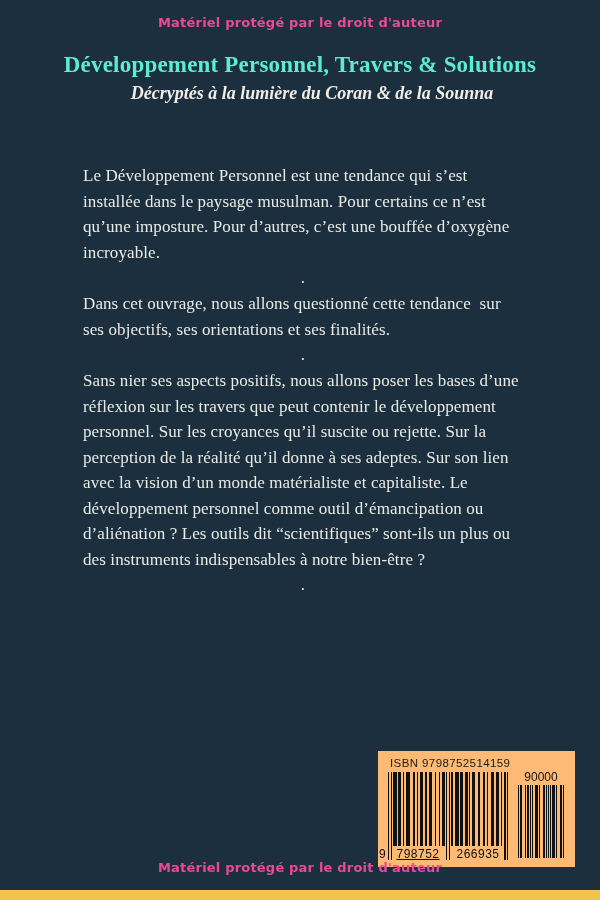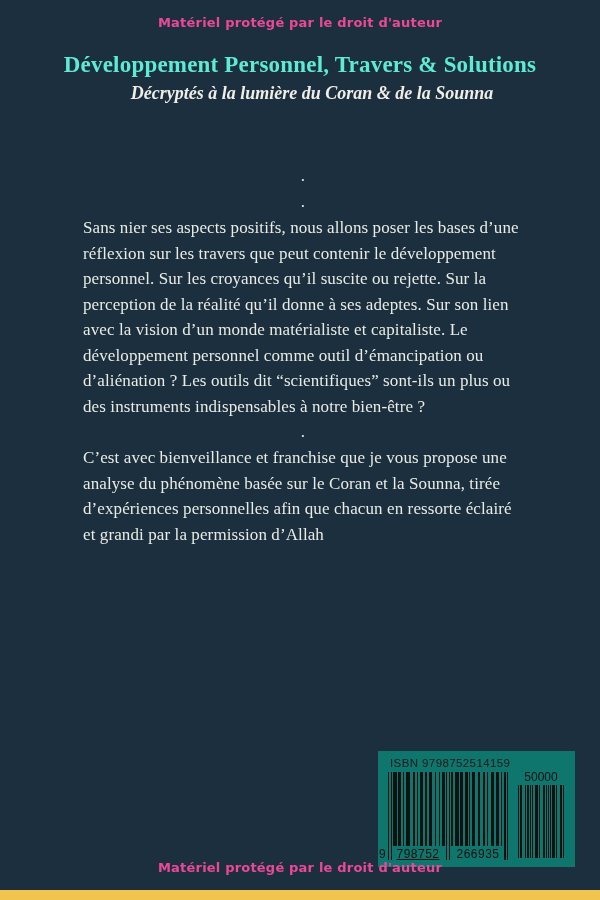--- a/index.html
+++ b/index.html
@@ -49,21 +49,21 @@
   .body-text p { margin:0; white-space:pre-wrap; }
   .body-text .dot {
     height:26px; line-height:26px;
     text-align:center;
     color:#e9ebe4;
   }
 
   .barcode-box {
     position:absolute; left:378px; top:751px;
     width:197px; height:116px;
-    background:#0f766e;
+    background:#fdba74;
     z-index:2;
   }
   .isbn-label {
     position:absolute; top:6px; left:12px;
     font-family:"Liberation Sans", sans-serif;
     font-size:11.5px;
     color:#1a1a1a;
     letter-spacing:0.4px;
   }
   .main-barcode {
@@ -108,25 +108,26 @@
 </head>
 <body>
 
 <div class="notice notice-top">Matériel protégé par le droit d'auteur</div>
 
 <div class="title">Développement Personnel, Travers &amp; Solutions</div>
 
 <div class="subtitle">Décryptés à la lumière du Coran &amp; de la Sounna</div>
 
 <div class="body-text">
+    <p>Le Développement Personnel est une tendance qui s’est installée dans le paysage musulman. Pour certains ce n’est qu’une imposture. Pour d’autres, c’est une bouffée d’oxygène incroyable.</p>
     <div class="dot">.</div>
+    <p>Dans cet ouvrage, nous allons questionné cette tendance  sur ses objectifs, ses orientations et ses finalités.</p>
     <div class="dot">.</div>
     <p>Sans nier ses aspects positifs, nous allons poser les bases d’une réflexion sur les travers que peut contenir le développement personnel. Sur les croyances qu’il suscite ou rejette. Sur la perception de la réalité qu’il donne à ses adeptes. Sur son lien avec la vision d’un monde matérialiste et capitaliste. Le développement personnel comme outil d’émancipation ou d’aliénation ? Les outils dit “scientifiques” sont-ils un plus ou des instruments indispensables à notre bien-être ?</p>
     <div class="dot">.</div>
-    <p>C’est avec bienveillance et franchise que je vous propose une analyse du phénomène basée sur le Coran et la Sounna, tirée d’expériences personnelles afin que chacun en ressorte éclairé et grandi par la permission d’Allah</p>
   </div>
 
 <div class="barcode-box">
   <div class="isbn-label">ISBN 9798752514159</div>
 
   <div class="main-barcode">
     <div class="bars">
         <div class="bar on tall"></div>
         <div class="bar tall"></div>
         <div class="bar on tall"></div>
@@ -224,21 +225,21 @@
         <div class="bar on tall"></div>
       </div>
     <div class="main-digits">
       <span class="d-lead">9</span>
       <span class="d-left">798752</span>
       <span class="d-right">266935</span>
     </div>
   </div>
 
   <div class="supplement">
-    <div class="supp-label">50000</div>
+    <div class="supp-label">90000</div>
     <div class="bars supp-bars">
         <div class="bar on"></div>
         <div class="bar"></div>
         <div class="bar on"></div>
         <div class="bar on"></div>
         <div class="bar"></div>
         <div class="bar"></div>
         <div class="bar"></div>
         <div class="bar on"></div>
         <div class="bar"></div>

